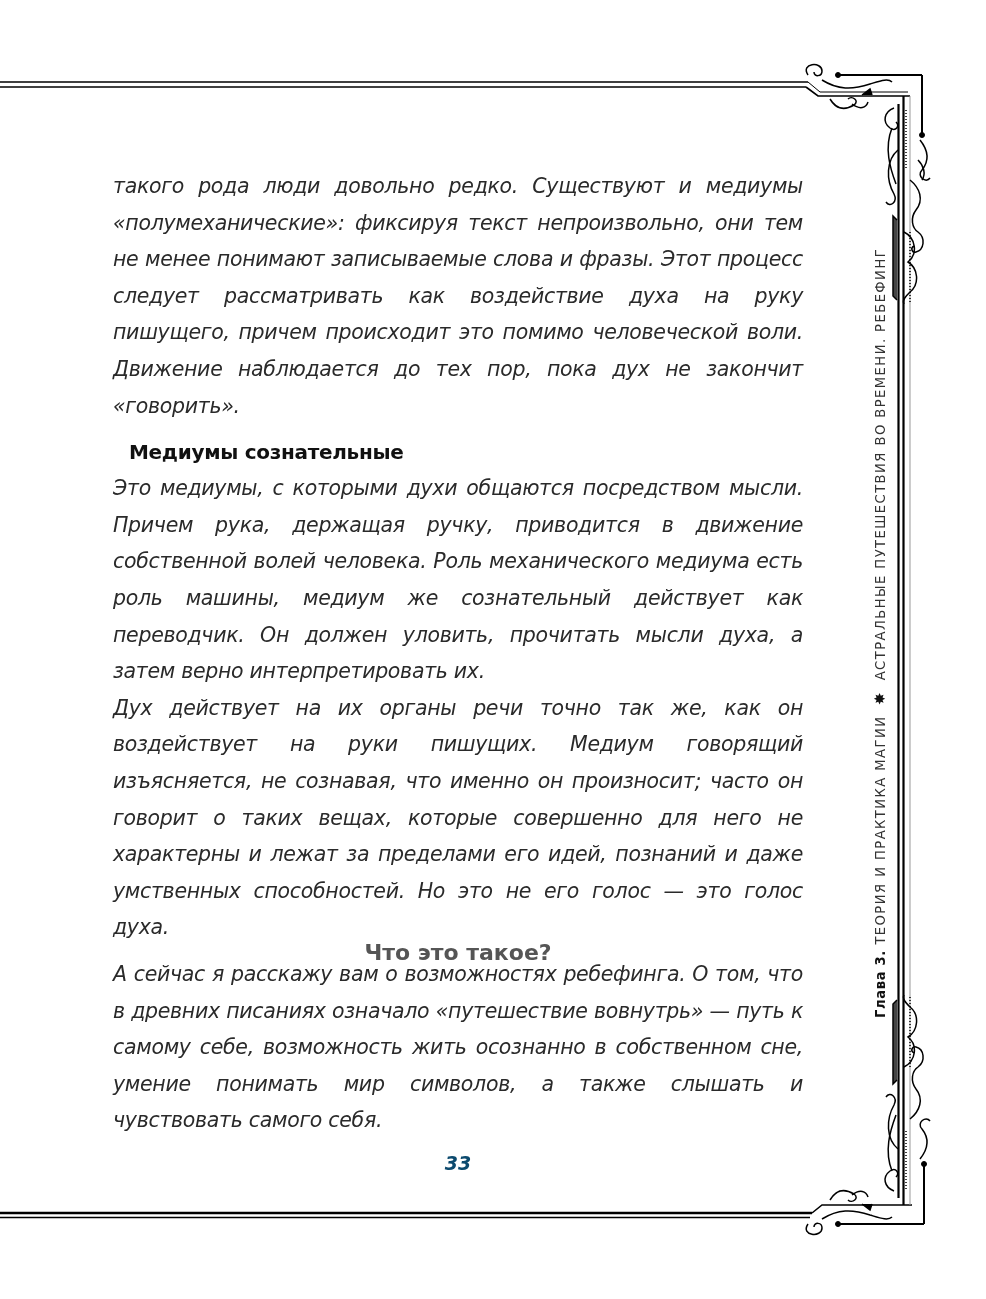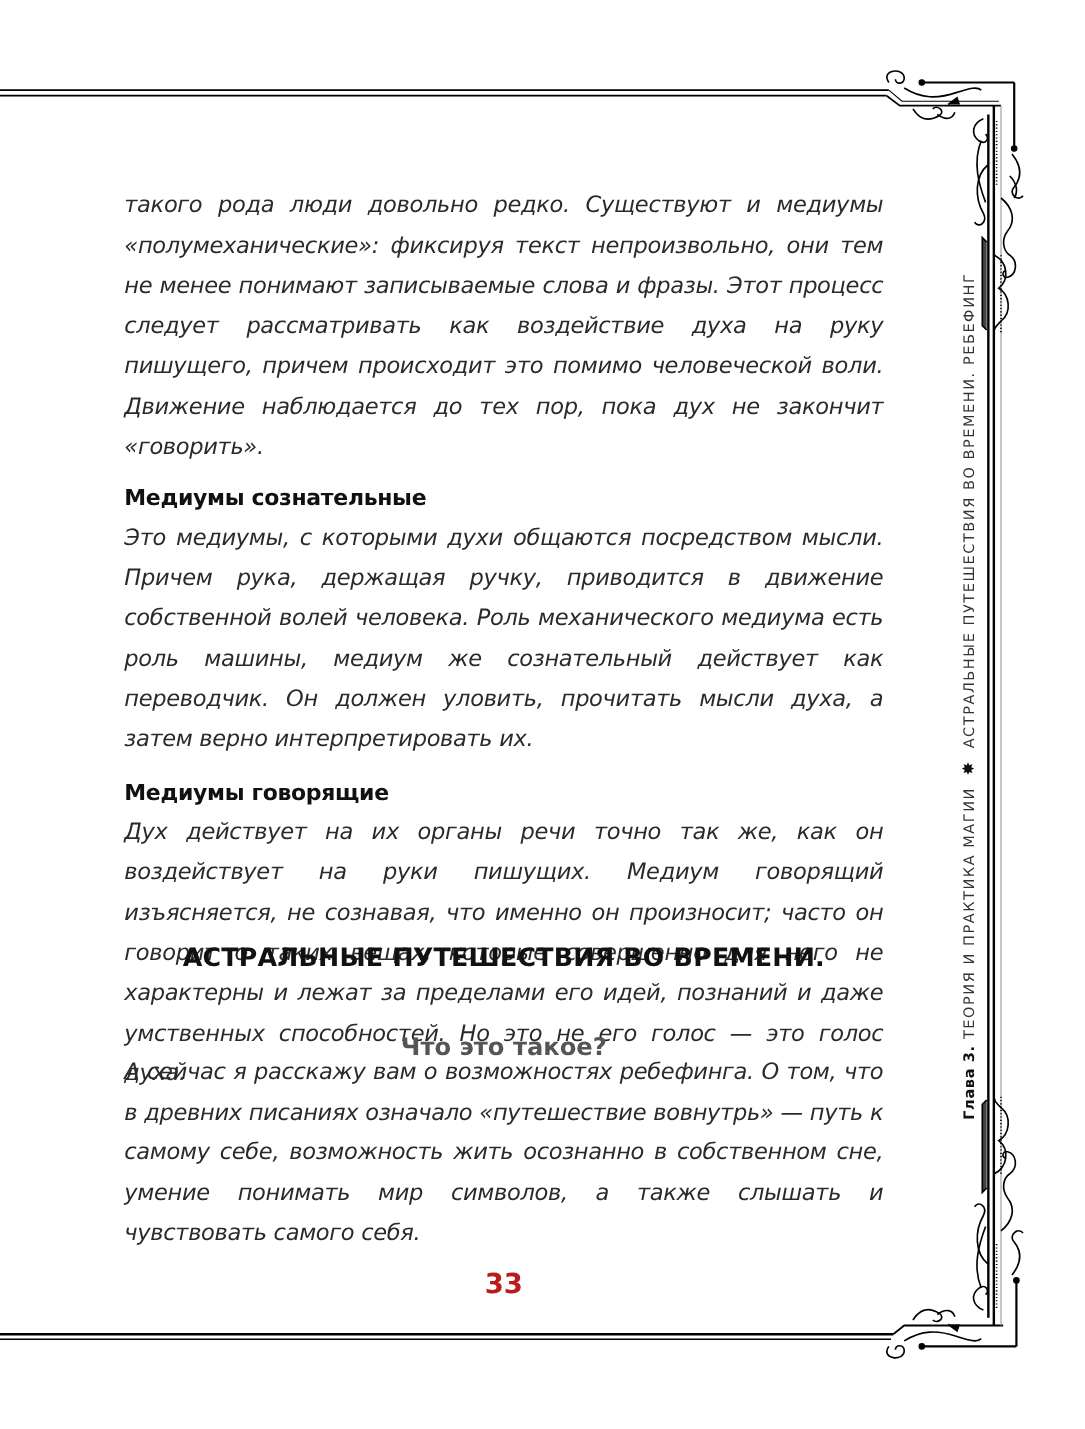--- a/index.html
+++ b/index.html
@@ -1,23 +1,23 @@
 <!DOCTYPE html>
 <html><head>
 <meta charset="utf-8">
 <style>
   html, body { margin: 0; padding: 0; background: #ffffff; }
   body { width: 986px; height: 1299px; position: relative; overflow: hidden; font-family: "DejaVu Sans", sans-serif; color: #222; }
   .frame-svg { position: absolute; left: 0; top: 0; width: 986px; height: 1299px; pointer-events: none; }
   .content { position: absolute; left: 113px; top: 168px; width: 690px; }
   .para { font-size: 20.5px; line-height: 36.6px; margin: 0; text-align: justify; text-align-last: left; color: #2a2a2a; letter-spacing: -0.3px; font-family: "DejaVu Sans", sans-serif; font-weight: 300; font-style: italic; }
-  .subhead { font-family: "DejaVu Sans", sans-serif; font-weight: bold; font-size: 20px; color: #111; margin: 0; letter-spacing: -0.3px; }
+  .subhead { font-family: "DejaVu Sans", sans-serif; font-weight: bold; font-size: 20px; color: #111; margin: 16px; letter-spacing: -0.3px; }
   .h-main { position: absolute; left: 113px; width: 690px; text-align: center; font-weight: bold; font-size: 23px; line-height: 31px; color: #111; letter-spacing: 0.2px; }
   .h-sub { position: absolute; left: 113px; width: 690px; text-align: center; font-weight: bold; font-size: 22px; color: #555; }
-  .page-num { position: absolute; left: 113px; width: 690px; text-align: center; font-weight: bold; font-size: 25px; color: #b91c1c; top: 1152px; }
+  .page-num { position: absolute; left: 113px; width: 690px; text-align: center; font-weight: bold; font-size: 19px; color: #0c4a6e; top: 1152px; font-style: italic; }
   .running-head { position: absolute; left: 871px; top: 1018px; transform-origin: 0 0; transform: rotate(-90deg); white-space: nowrap; font-size: 13.2px; letter-spacing: 1.4px; color: #333; }
   .running-head .chap { font-weight: bold; letter-spacing: 0.6px; color: #111; }
   .running-head .star { display: inline-block; margin: 0 5px; font-size: 15px; color: #111; }
 </style>
 </head>
 <body>
 
 <svg class="frame-svg" viewBox="0 0 986 1299" xmlns="http://www.w3.org/2000/svg">
 
   <g stroke="#000" fill="none">
@@ -82,26 +82,24 @@
     <path d="M862 1204 l8 6 l2 -6" fill="#000"></path>
   </g>
 </svg>
 
 <div class="content">
   <p class="para">такого рода люди довольно редко. Существуют и медиумы «полумеханические»: фиксируя текст непроизвольно, они тем не менее понимают записываемые слова и фразы. Этот процесс следует рассматривать как воздействие духа на руку пишущего, причем происходит это помимо человеческой воли. Движение наблюдается до тех пор, пока дух не закончит «говорить».</p>
 
   <h3 class="subhead" style="margin-top:16px; margin-bottom:6px;">Медиумы сознательные</h3>
   <p class="para">Это медиумы, с которыми духи общаются посредством мысли. Причем рука, держащая ручку, приводится в движение собственной волей человека. Роль механического медиума есть роль машины, медиум же сознательный действует как переводчик. Он должен уловить, прочитать мысли духа, а затем верно интерпретировать их.</p>
 
-  <h3 class="subhead" style="margin-top:18px; margin-bottom:6px;">Медиумы говорящие</h3>
   <p class="para">Дух действует на их органы речи точно так же, как он воздействует на руки пишущих. Медиум говорящий изъясняется, не сознавая, что именно он произносит; часто он говорит о таких вещах, которые совершенно для него не характерны и лежат за пределами его идей, познаний и даже умственных способностей. Но это не его голос — это голос духа.</p>
 </div>
 
 <div class="h-main" style="top:856px;">
-  <div>АСТРАЛЬНЫЕ ПУТЕШЕСТВИЯ ВО ВРЕМЕНИ.</div>
 </div>
 
 <div class="h-sub" style="top:940px;">Что это такое?</div>
 
 <div class="content" style="top:956px;">
   <p class="para">А сейчас я расскажу вам о возможностях ребефинга. О том, что в древних писаниях означало «путешествие вовнутрь» — путь к самому себе, возможность жить осознанно в собственном сне, умение понимать мир символов, а также слышать и чувствовать самого себя.</p>
 </div>
 
 <div class="page-num">33</div>
 

